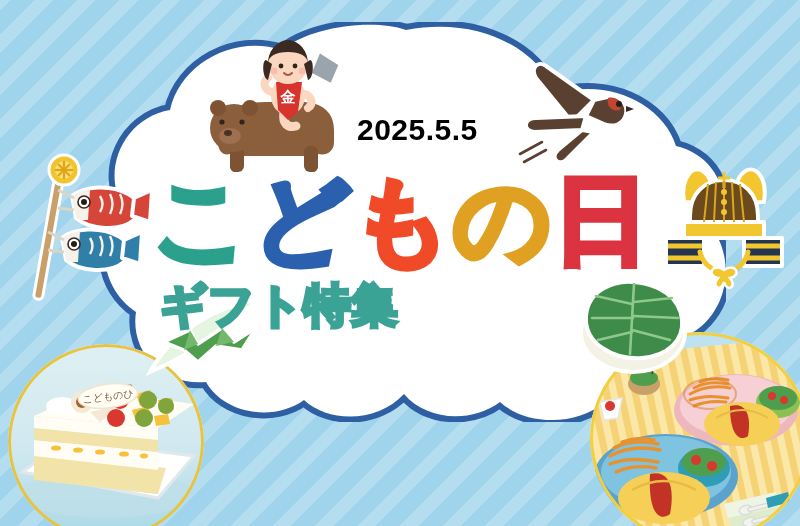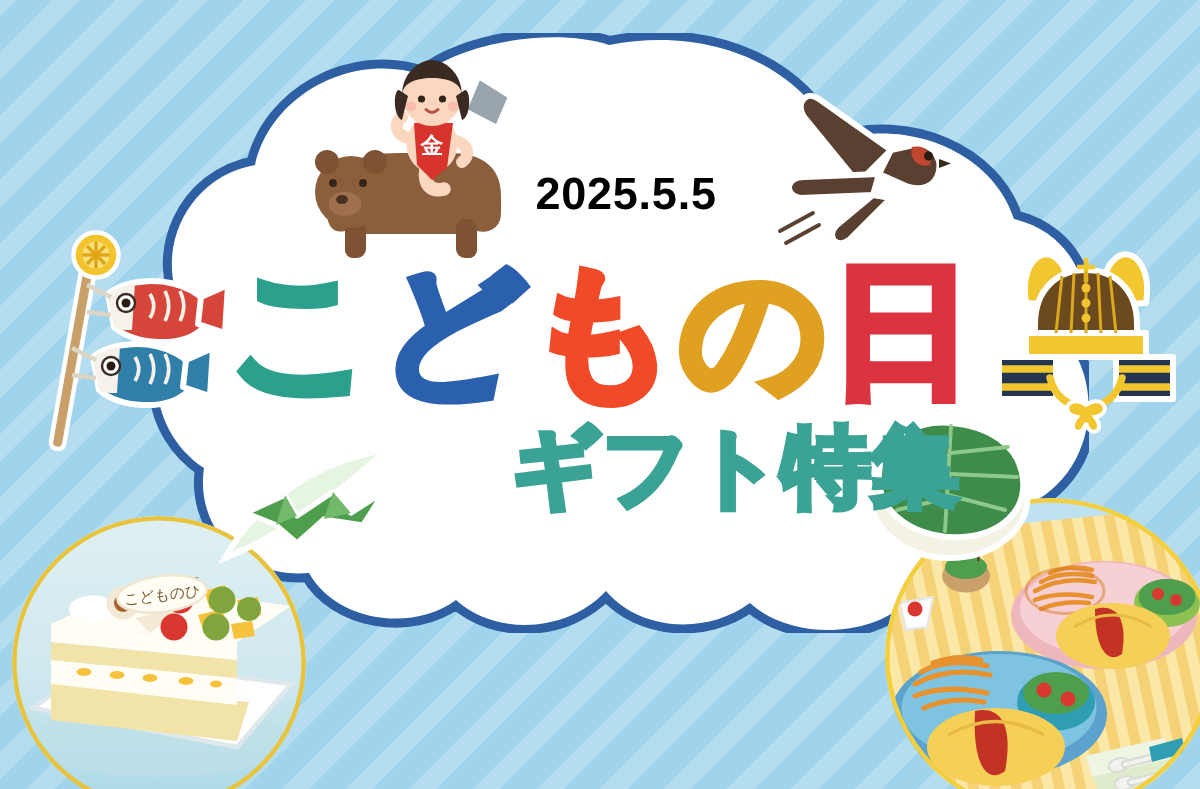--- a/index.html
+++ b/index.html
@@ -70,22 +70,22 @@
     -webkit-text-stroke:6px currentColor;
     paint-order:stroke fill;
     text-shadow:
       0 0 0 currentColor;
   }
 
   .sub-title{
     position:absolute;
     left:160px; top:282px;
     width:480px;
-    text-align:right;
-    font-size:58px;
+    text-align:left;
+    font-size:46px;
     line-height:1;
     font-weight:bold;
     font-family:"DejaVu Sans","Liberation Sans",sans-serif;
     letter-spacing:1px;
     -webkit-text-stroke:4px #3ba395;
     paint-order:stroke fill;
     z-index:30;
   }
 
   

